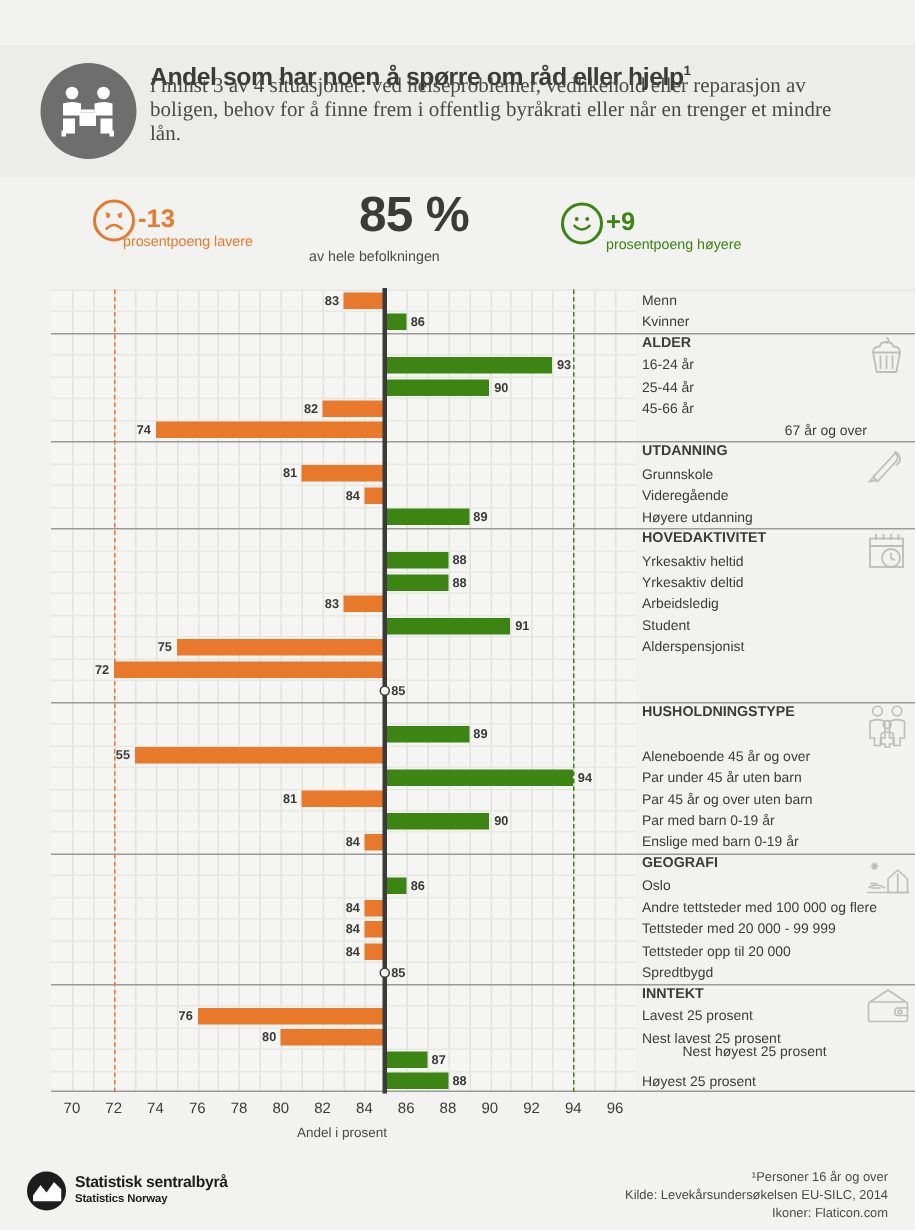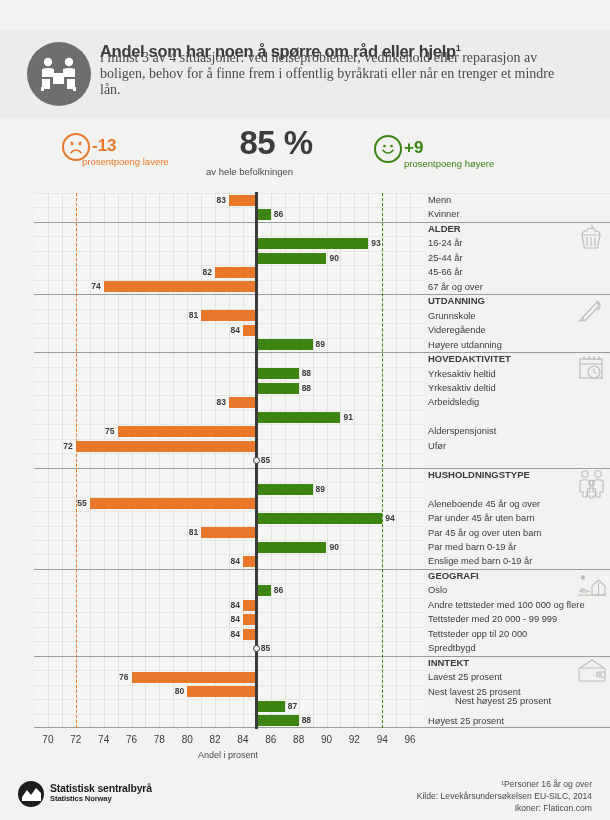--- a/index.html
+++ b/index.html
@@ -313,43 +313,43 @@
     <div class="lab head" style="top: 28.9189px;">ALDER</div>
     <div class="sec-icon" style="top: 29.9189px;"><svg width="30" height="30" viewBox="0 0 30 30" fill="none" stroke="#bdbdbb" stroke-width="1.2">
         <path d="M15 2 q3 2 0 4"></path>
         <path d="M6 12 h18 l-2.5 13 h-13 z"></path>
         <path d="M6 12 q0 -4 4.5 -4 q0.5 -3 4.5 -3 q4 0 4.5 3 q4.5 0 4.5 4"></path>
         <path d="M11 14 v9 M15 14 v9 M19 14 v9"></path>
       </svg></div>
     <div class="lab" style="top: 43.3784px;">16-24 år</div>
     <div class="lab" style="top: 57.8378px;">25-44 år</div>
     <div class="lab" style="top: 72.2973px;">45-66 år</div>
-    <div class="lab" style="top: 86.7568px;">67 år og over</div>
+    <div class="lab" style="top: 86.7568px; text-align: right;">67 år og over</div>
     <div class="lab head" style="top: 101.216px;">UTDANNING</div>
     <div class="sec-icon" style="top: 102.216px;"><svg width="30" height="30" viewBox="0 0 30 30" fill="none" stroke="#bdbdbb" stroke-width="1.2">
         <path d="M7 22 L21 7 q3 3 0 6 L9 26 q-3 -3 -2 -4 z"></path>
         <path d="M20 6 q4 1 4 5 q0 3 -3 4"></path>
         <path d="M7 22 l-3 4 l5 -1"></path>
       </svg></div>
     <div class="lab" style="top: 115.676px;">Grunnskole</div>
     <div class="lab" style="top: 130.135px;">Videregående</div>
     <div class="lab" style="top: 144.595px;">Høyere utdanning</div>
     <div class="lab head" style="top: 159.054px;">HOVEDAKTIVITET</div>
     <div class="sec-icon" style="top: 160.054px;"><svg width="30" height="30" viewBox="0 0 30 30" fill="none" stroke="#bdbdbb" stroke-width="1.2">
         <rect x="4" y="6" width="22" height="19"></rect>
         <path d="M4 11 h22"></path>
         <path d="M8 3 v4 M13 3 v4 M18 3 v4 M23 3 v4"></path>
         <circle cx="18" cy="19" r="6" fill="#f2f2f0"></circle>
         <path d="M18 15.5 v3.5 l2.5 1.5"></path>
       </svg></div>
     <div class="lab" style="top: 173.514px;">Yrkesaktiv heltid</div>
     <div class="lab" style="top: 187.973px;">Yrkesaktiv deltid</div>
     <div class="lab" style="top: 202.432px;">Arbeidsledig</div>
+    <div class="lab" style="top: 216.892px;">Student</div>
     <div class="lab" style="top: 231.351px;">Alderspensjonist</div>
-    <div class="lab" style="top: 245.811px;">Ufør</div>
     <div class="lab head" style="top: 274.73px;">HUSHOLDNINGSTYPE</div>
     <div class="sec-icon" style="top: 275.73px;"><svg width="32" height="30" viewBox="0 0 32 30" fill="none" stroke="#bdbdbb" stroke-width="1.1">
         <circle cx="9" cy="5" r="3.2"></circle>
         <circle cx="22" cy="5" r="3.2"></circle>
         <circle cx="15.5" cy="14" r="2.6"></circle>
         <path d="M4 12 q5 -2.5 10 0 v11 h-3 v5 h-4 v-5 h-3 z"></path>
         <path d="M17 12 q5 -2.5 10 0 v11 h-3 v5 h-4 v-5 h-3 z"></path>
         <path d="M11.5 20 q4 -2 8 0 v7 h-2.5 v2 h-3 v-2 h-2.5 z"></path>
       </svg></div>
     <div class="lab" style="top: 303.649px;">Aleneboende 45 år og over</div>

